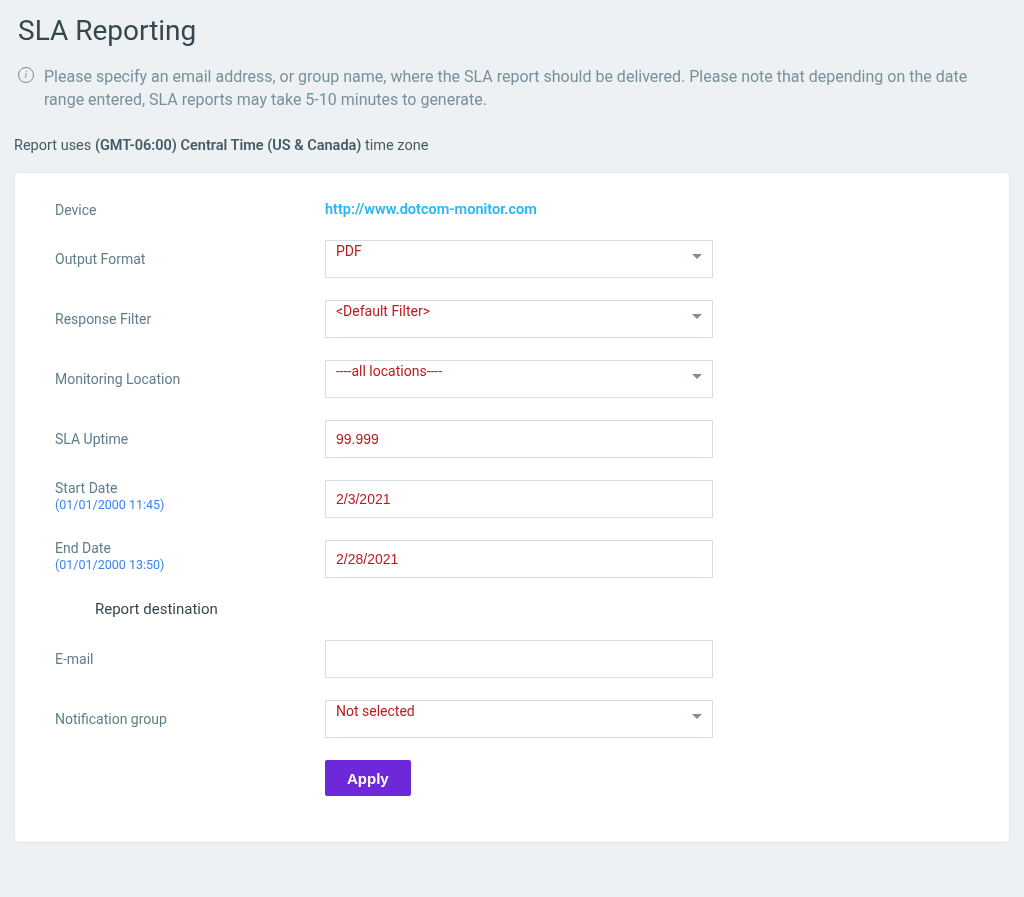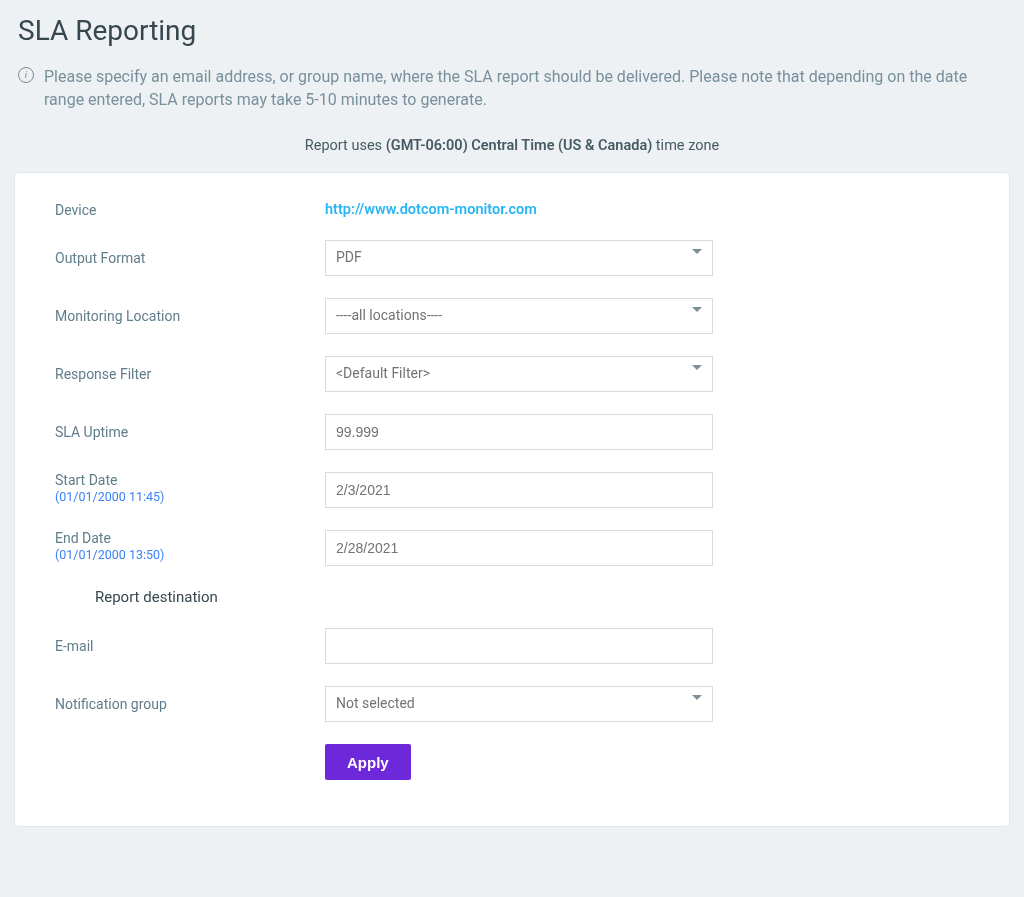--- a/index.html
+++ b/index.html
@@ -44,21 +44,21 @@
       font-style: italic;
       font-family: Georgia, serif;
       margin-top: 2px;
     }
     .info-text {
       color: #78909c;
       font-size: 16px;
       line-height: 1.45;
     }
     .timezone-line {
-      text-align: center;
+      text-align: left;
       color: #455a64;
       font-size: 14.5px;
       margin-bottom: 18px;
     }
     .timezone-line .bold {
       font-weight: 600;
     }
     .card {
       background: #ffffff;
       border: 1px solid #e3e7ea;
@@ -93,25 +93,25 @@
       color: #29b6f6;
       font-weight: 600;
       font-size: 14.5px;
       text-decoration: none;
     }
     .select-box, .text-input {
       width: 100%;
       height: 36px;
       border: 1px solid #d6dde2;
       background: #fff;
-      padding: 8px 10px;
+      padding: 18px 10px;
       font-size: 14px;
-      color: #737373;
-      display: flex;
-      align-items: flex-start;
+      color: #b91c1c;
+      display: flex;
+      align-items: flex-end;
       justify-content: space-between;
       cursor: pointer;
     }
     .text-input {
       cursor: text;
       outline: none;
     }
     .caret {
       width: 0;
       height: 0;
@@ -172,34 +172,34 @@
     <div class="form-control-col">
       <div class="select-box">
         <span>PDF</span>
         <span class="caret"></span>
       </div>
     </div>
   </div>
 
 
   <div class="form-row">
+    <div class="form-label-col">Response Filter</div>
+    <div class="form-control-col">
+      <div class="select-box">
+        <span>&lt;Default Filter&gt;</span>
+        <span class="caret"></span>
+      </div>
+    </div>
+  </div>
+
+  <div class="form-row">
     <div class="form-label-col">Monitoring Location</div>
     <div class="form-control-col">
       <div class="select-box">
         <span>----all locations----</span>
-        <span class="caret"></span>
-      </div>
-    </div>
-  </div>
-
-  <div class="form-row">
-    <div class="form-label-col">Response Filter</div>
-    <div class="form-control-col">
-      <div class="select-box">
-        <span>&lt;Default Filter&gt;</span>
         <span class="caret"></span>
       </div>
     </div>
   </div>
 
 
   <div class="form-row">
     <div class="form-label-col">SLA Uptime</div>
     <div class="form-control-col">
       <input type="text" class="text-input" value="99.999" style="">

